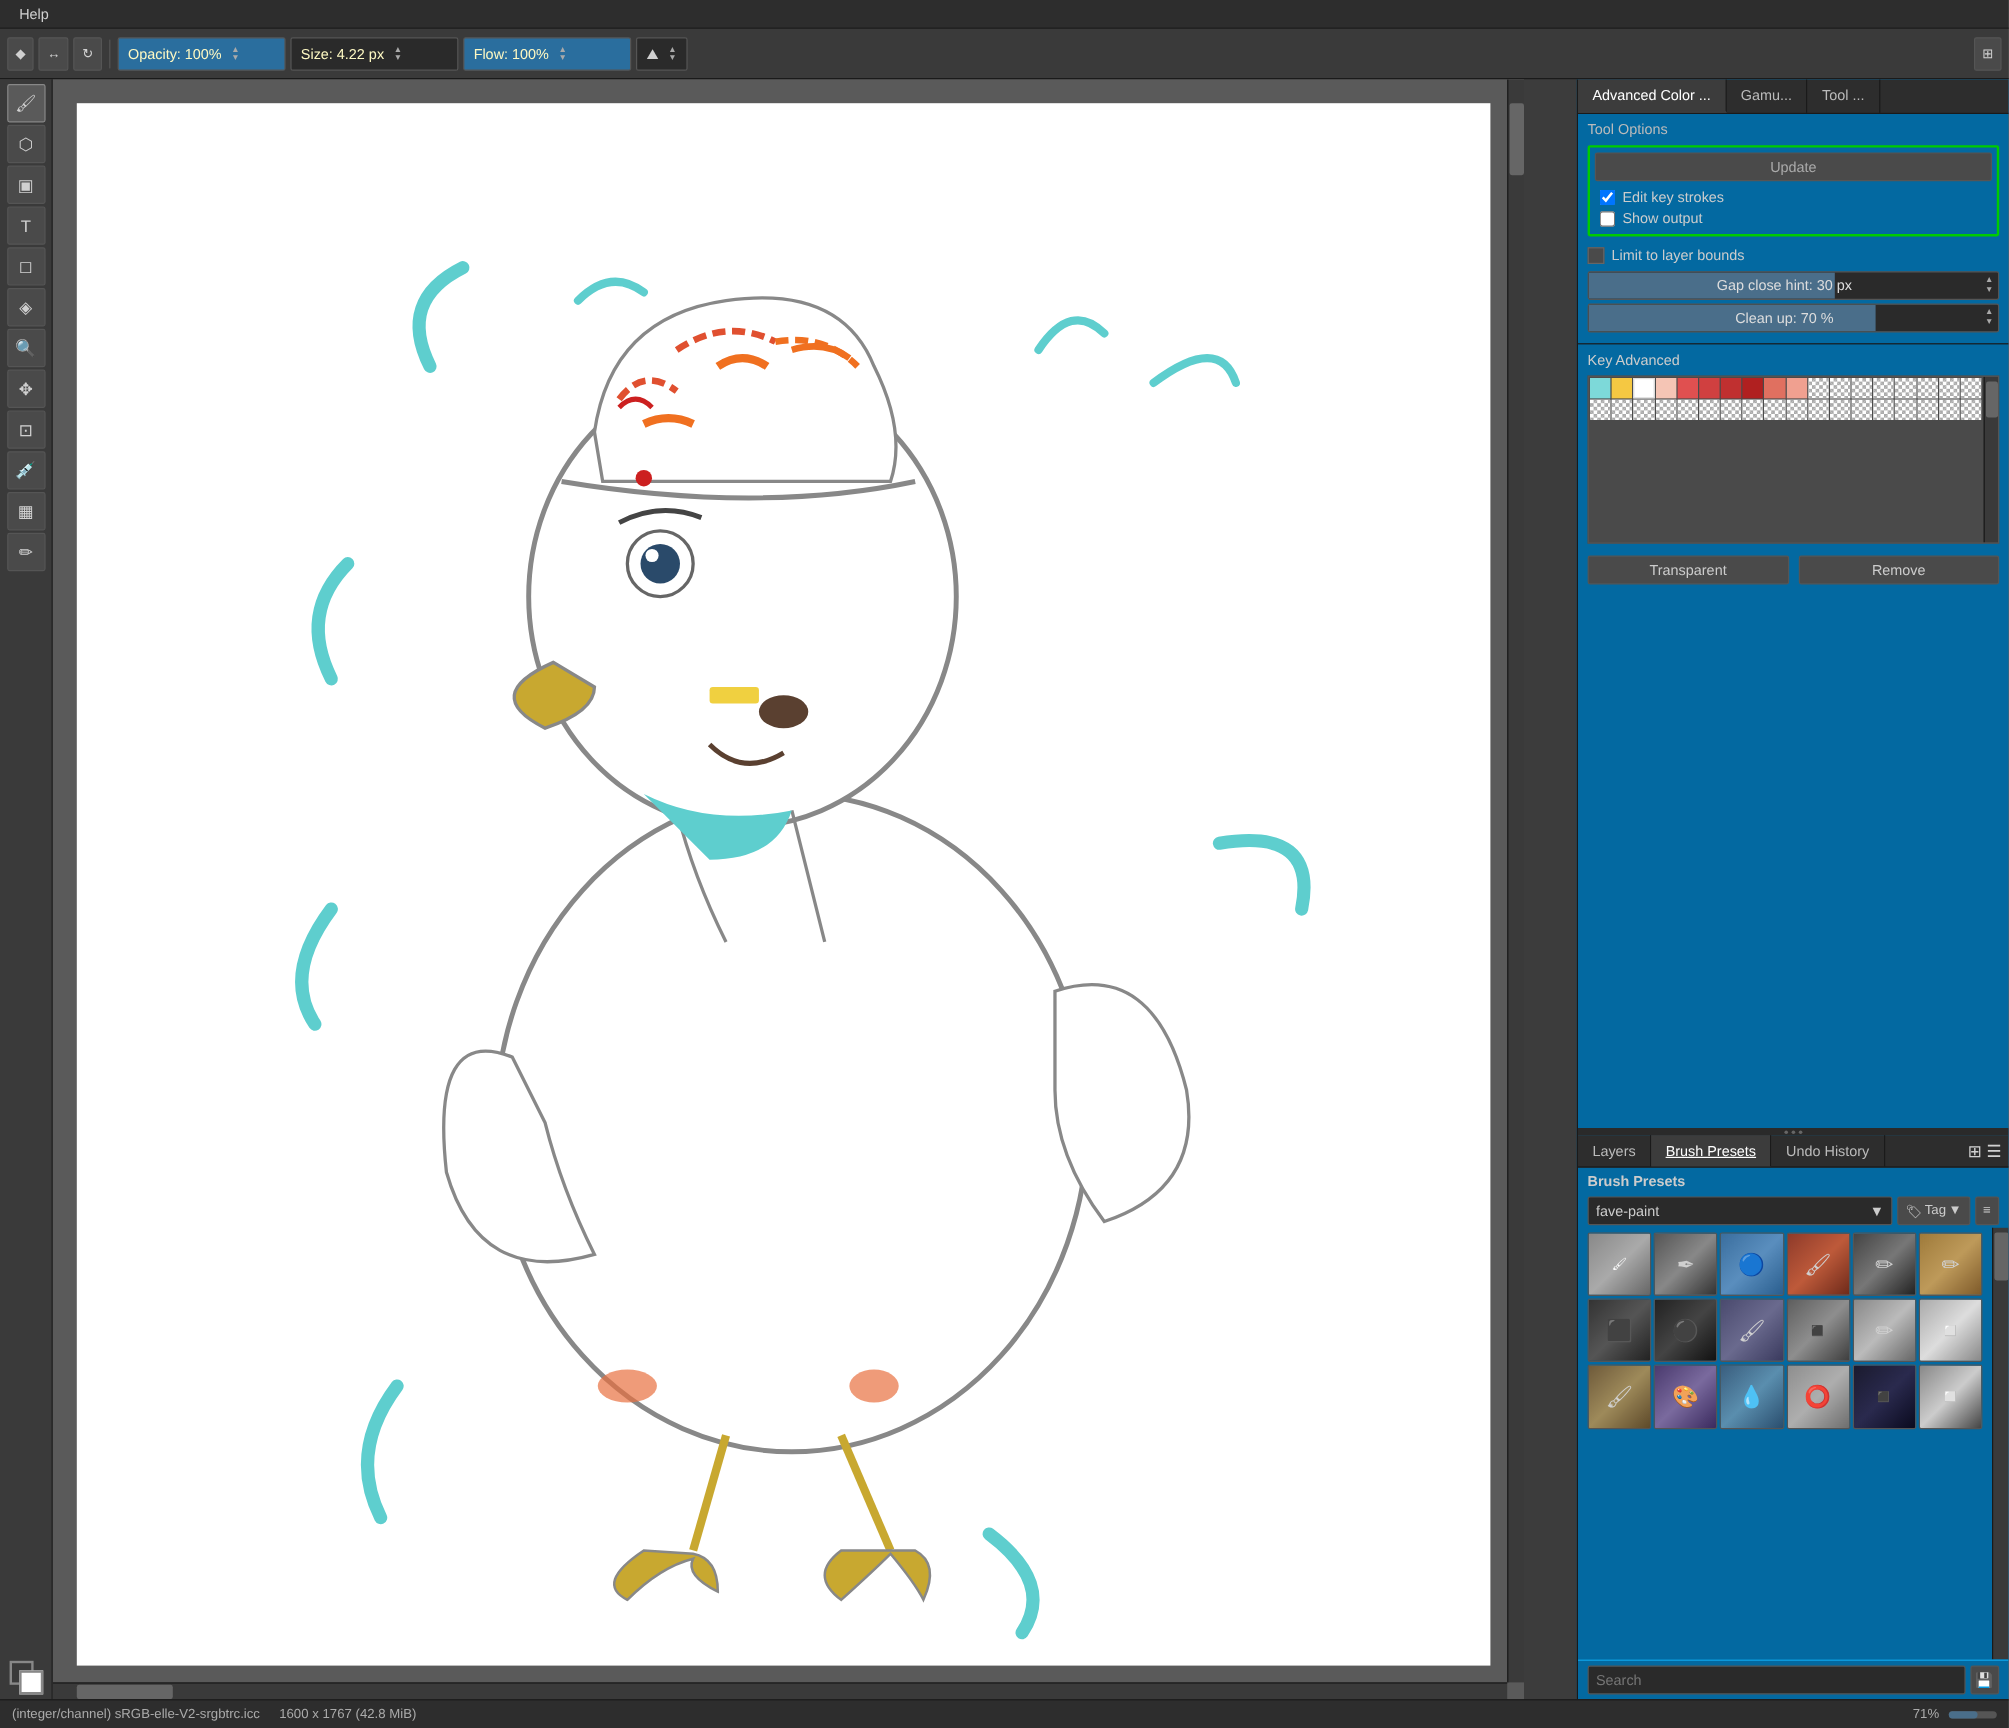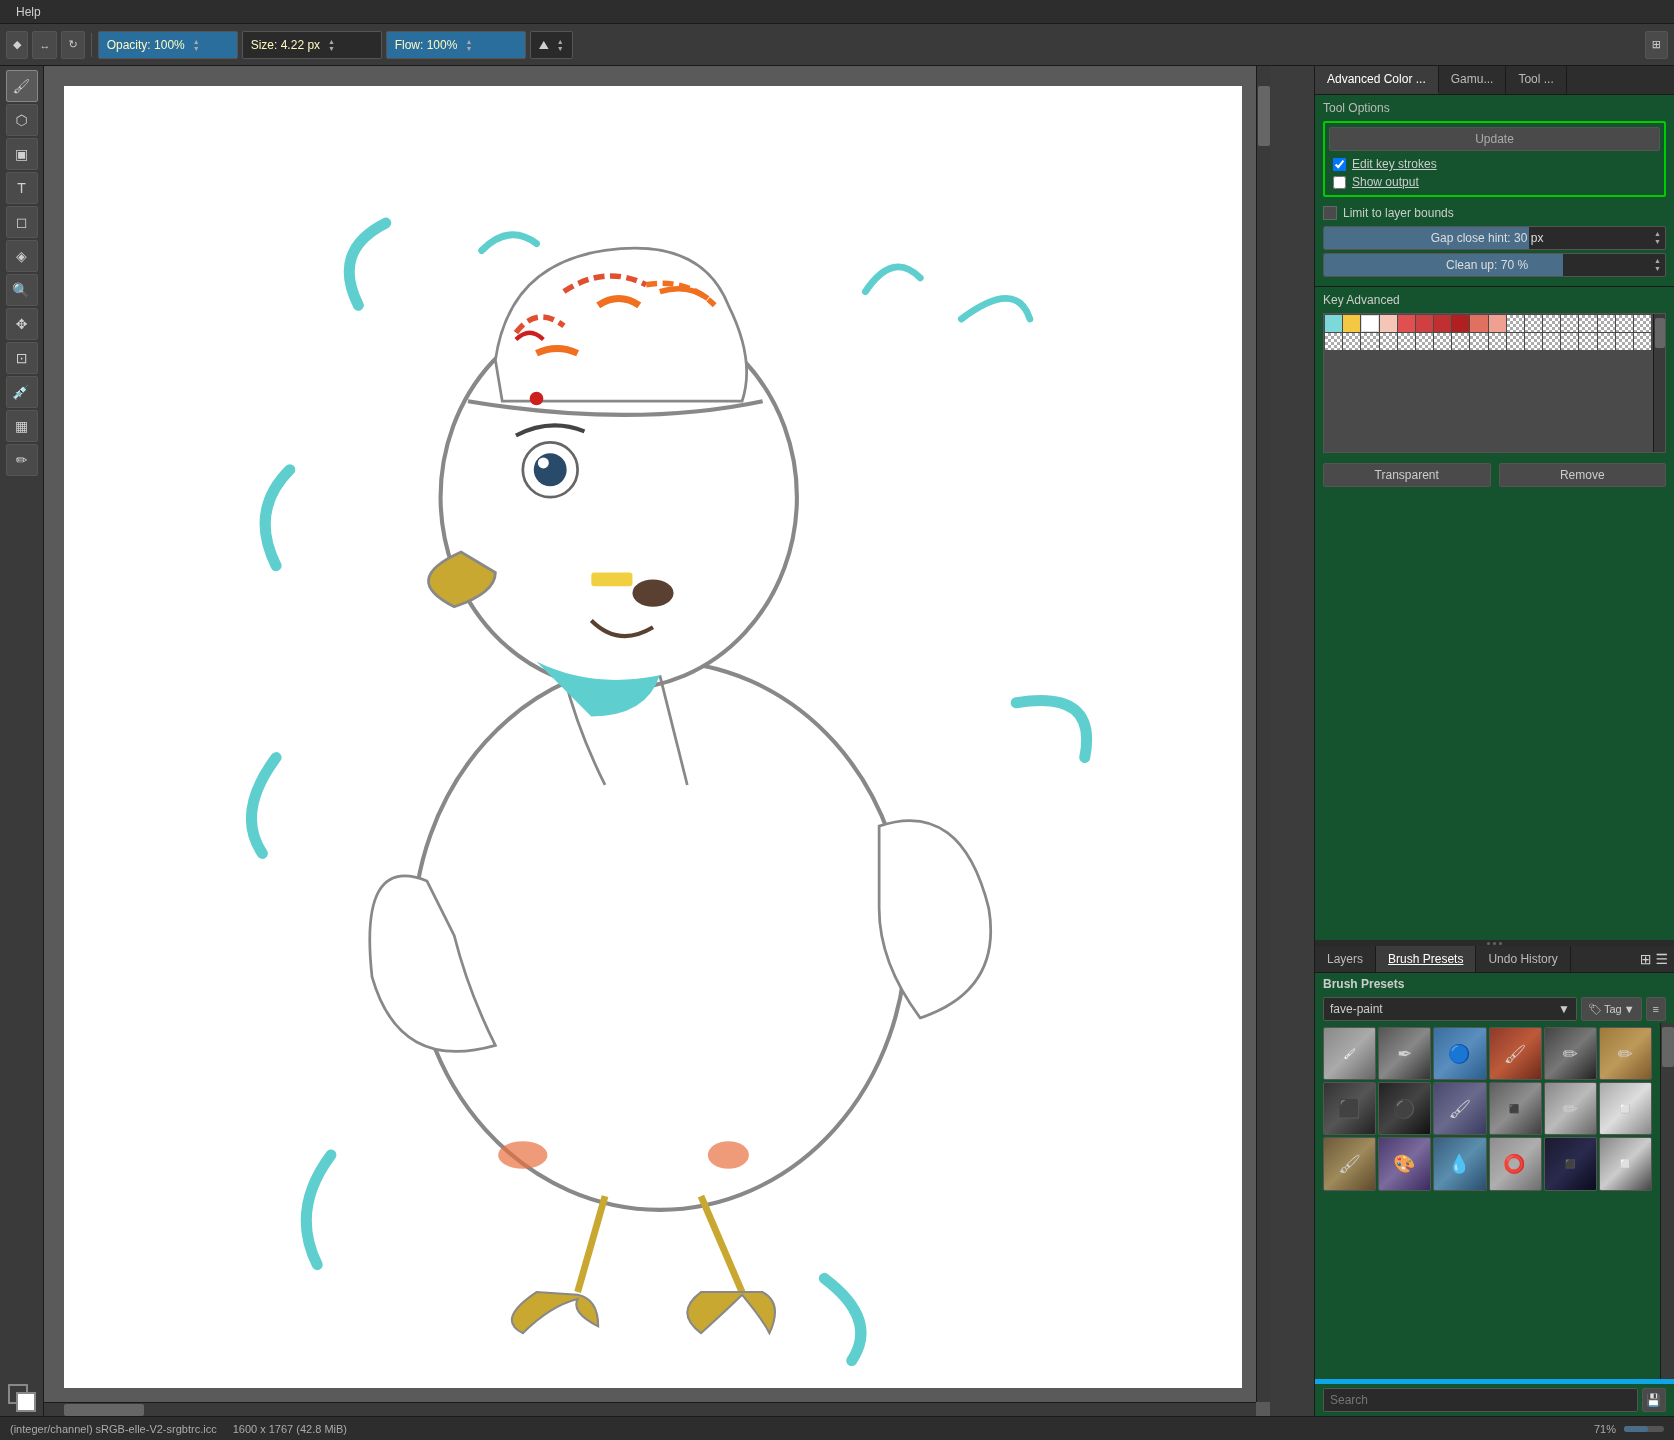--- a/index.html
+++ b/index.html
@@ -168,21 +168,21 @@
       background: white;
       display: flex;
       align-items: center;
       justify-content: center;
       overflow: hidden;
     }
 
     
     .right-panel {
       width: 360px;
-      background: #14532d;
+      background: #0369a1;
       border-left: 1px solid #1a1a1a;
       display: flex;
       flex-direction: column;
       flex-shrink: 0;
       overflow: hidden;
       margin-left: 44px;
     }
 
     
     .panel-tabs-top {
@@ -235,21 +235,20 @@
       margin-bottom: 4px;
       font-size: 12px;
     }
     .checkbox-row {
       display: flex;
       align-items: center;
       gap: 6px;
       padding: 2px 4px;
       font-size: 12px;
       color: #ccc;
-      text-decoration: underline;
     }
     .checkbox-row input[type=checkbox] { cursor: pointer; }
 
     
     .option-row {
       display: flex;
       align-items: center;
       gap: 6px;
       padding: 3px 0;
     }
@@ -496,21 +495,21 @@
       align-items: center;
       justify-content: center;
       font-size: 18px;
     }
 
     
     .search-bar {
       display: flex;
       align-items: center;
       padding: 4px 8px;
-      border-top: 5px solid #0ea5e9;
+      border-top: 1px solid #0ea5e9;
       flex-shrink: 0;
     }
     .search-input {
       flex: 1;
       background: #2a2a2a;
       border: 1px solid #555;
       color: #ccc;
       padding: 2px 6px;
       border-radius: 2px;
       font-size: 12px;

